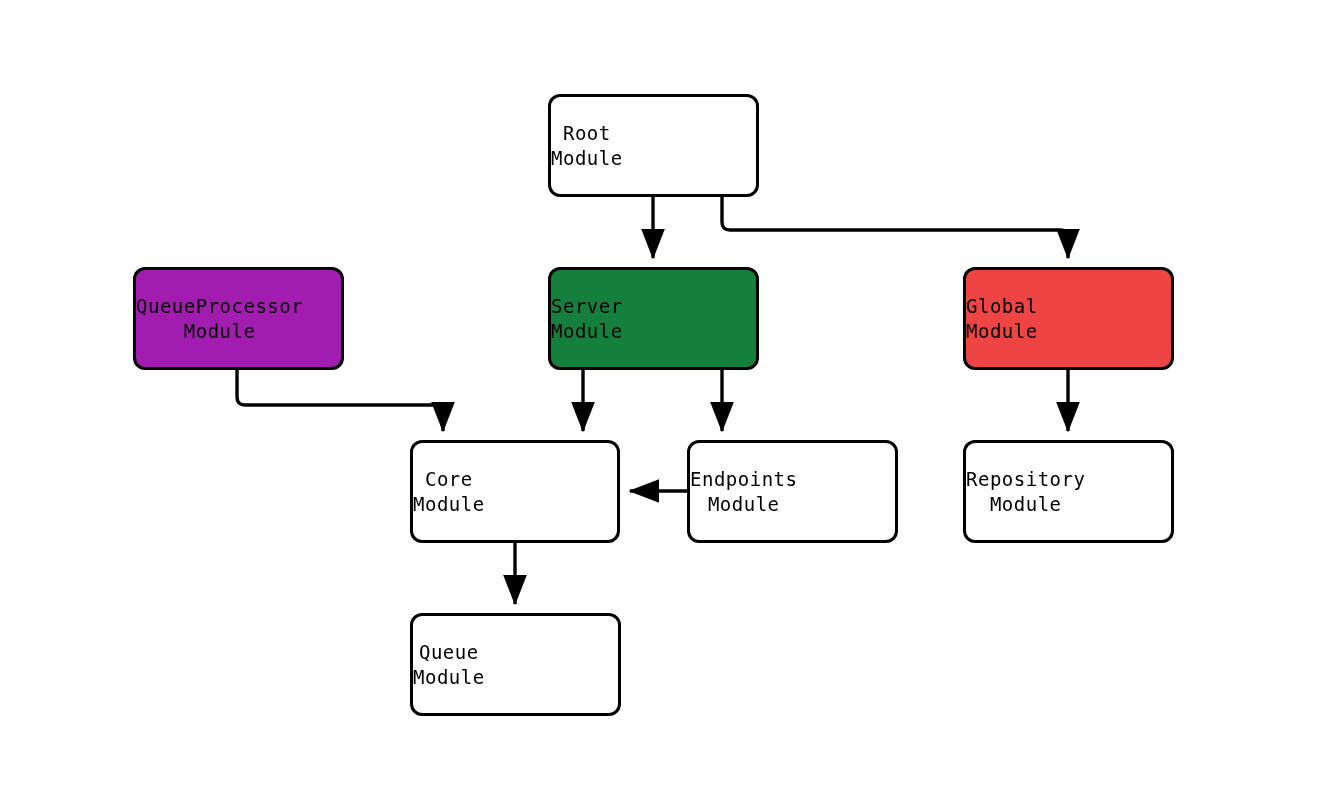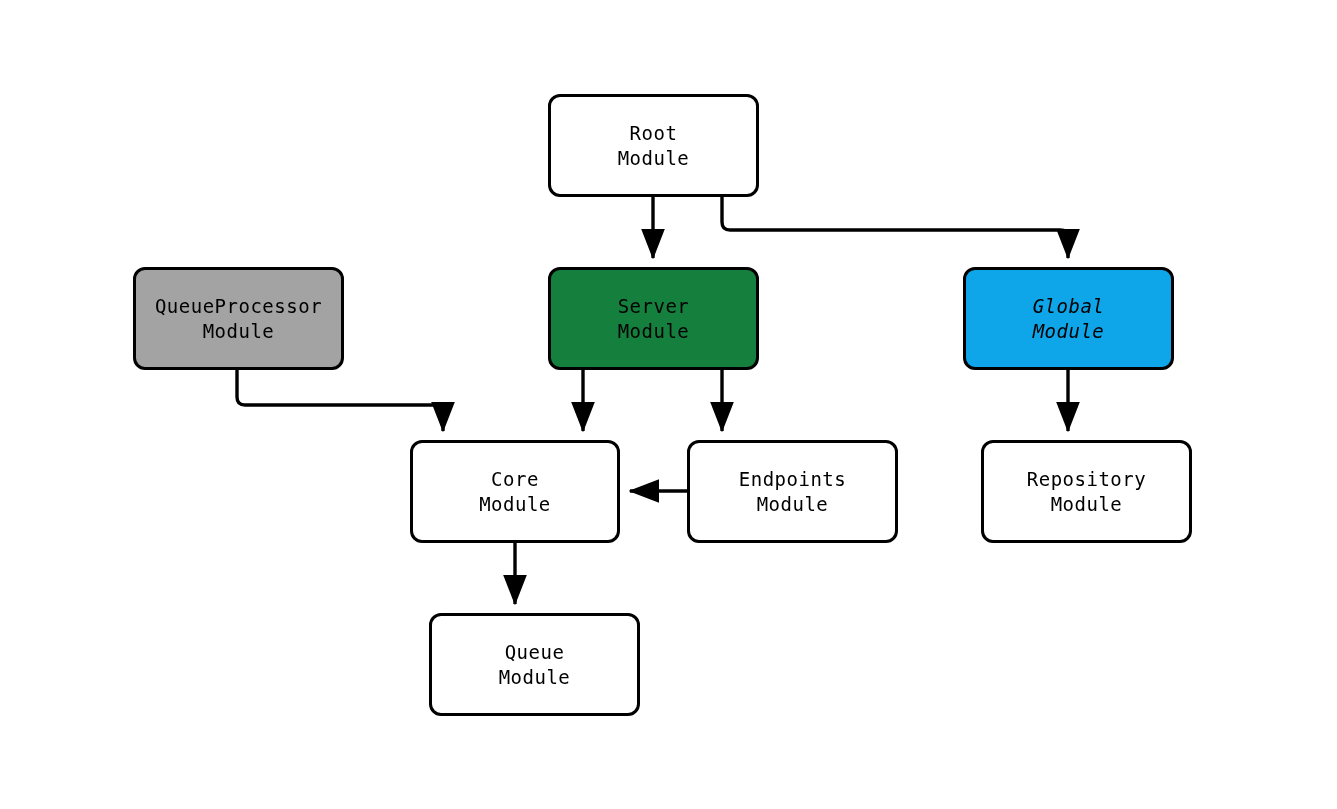--- a/index.html
+++ b/index.html
@@ -27,21 +27,20 @@
     pointer-events: none;
   }
   .node {
     position: absolute;
     box-sizing: border-box;
     background: #ffffff;
     border: 3px solid #000000;
     border-radius: 12px;
     display: flex;
     align-items: center;
-    justify-content: center;
     z-index: 2;
   }
   .node-label {
     text-align: center;
     color: #000000;
     font-size: 19px;
     line-height: 25px;
     font-weight: 400;
     letter-spacing: 0.5px;
     white-space: pre;
@@ -78,48 +77,48 @@
       <path d="M 515,543 L 515,604" marker-end="url(#arrowhead)"></path>
 
     </g>
   </svg>
 
   <div class="node" style="left: 548px; top: 94px; width: 211px; height: 103px; border-color: rgb(0, 0, 0); background-color: rgb(255, 255, 255);">
     <span class="node-label">Root
 Module</span>
   </div>
 
-  <div class="node" style="left: 133px; top: 267px; width: 211px; height: 103px; border-color: rgb(0, 0, 0); background-color: #a3a3a3;">
+  <div class="node" style="left: 133px; top: 267px; width: 211px; height: 103px; border-color: rgb(0, 0, 0); background-color: #a21caf;">
     <span class="node-label">QueueProcessor
 Module</span>
   </div>
 
   <div class="node" style="left: 548px; top: 267px; width: 211px; height: 103px; border-color: rgb(0, 0, 0); background-color: #15803d;">
     <span class="node-label">Server
 Module</span>
   </div>
 
-  <div class="node" style="left: 963px; top: 267px; width: 211px; height: 103px; border-color: rgb(0, 0, 0); background-color: #0ea5e9; font-style: italic;">
+  <div class="node" style="left: 963px; top: 267px; width: 211px; height: 103px; border-color: rgb(0, 0, 0); background-color: #ef4444;">
     <span class="node-label">Global
 Module</span>
   </div>
 
   <div class="node" style="left: 410px; top: 440px; width: 210px; height: 103px; border-color: rgb(0, 0, 0); background-color: rgb(255, 255, 255);">
     <span class="node-label">Core
 Module</span>
   </div>
 
   <div class="node" style="left: 687px; top: 440px; width: 211px; height: 103px; border-color: rgb(0, 0, 0); background-color: rgb(255, 255, 255);">
     <span class="node-label">Endpoints
 Module</span>
   </div>
 
-  <div class="node" style="left: 963px; top: 440px; width: 211px; height: 103px; border-color: rgb(0, 0, 0); background-color: rgb(255, 255, 255); margin-left: 18px;">
+  <div class="node" style="left: 963px; top: 440px; width: 211px; height: 103px; border-color: rgb(0, 0, 0); background-color: rgb(255, 255, 255);">
     <span class="node-label">Repository
 Module</span>
   </div>
 
-  <div class="node" style="left: 429px; top: 613px; width: 211px; height: 103px; border-color: rgb(0, 0, 0); background-color: rgb(255, 255, 255);">
+  <div class="node" style="left: 410px; top: 613px; width: 211px; height: 103px; border-color: rgb(0, 0, 0); background-color: rgb(255, 255, 255);">
     <span class="node-label">Queue
 Module</span>
   </div>
 
 </div>
 
 </body></html>

